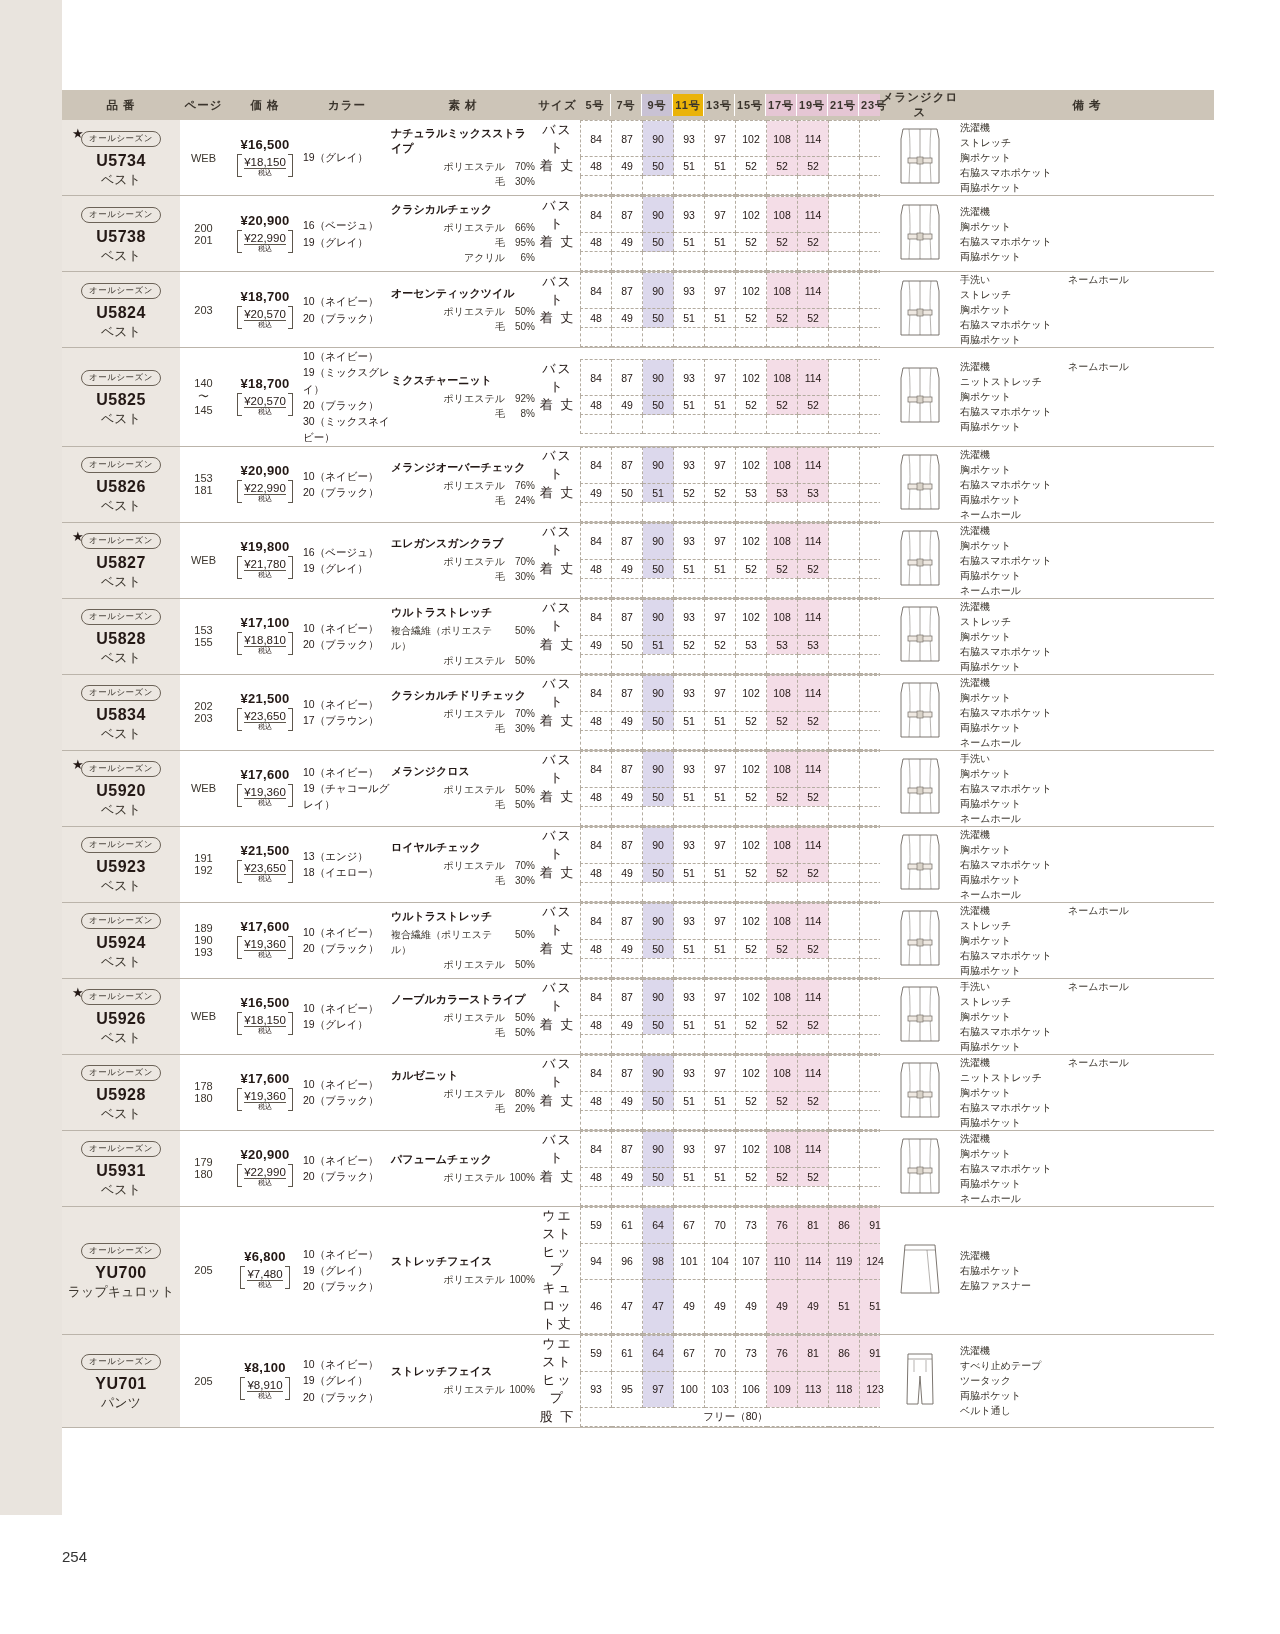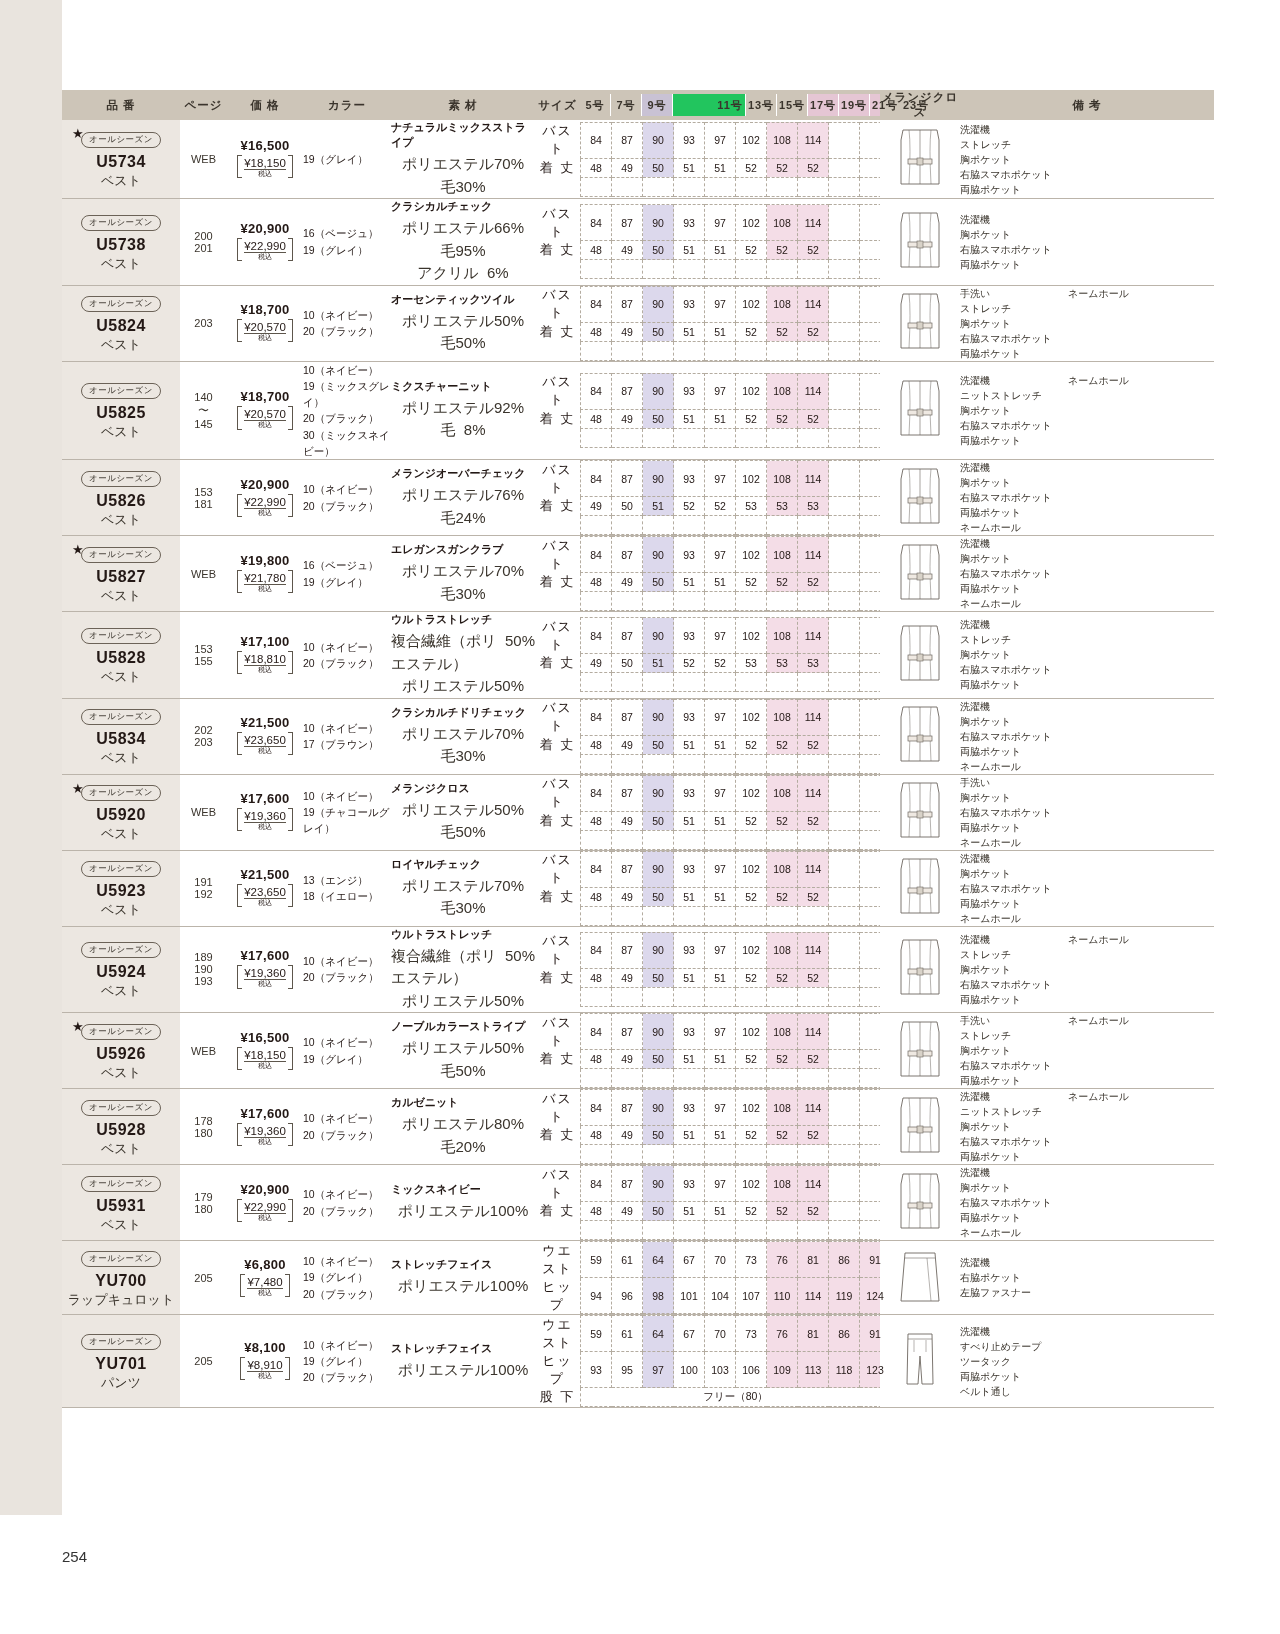--- a/index.html
+++ b/index.html
@@ -26,21 +26,21 @@
   .star{position:absolute;left:10px;top:6px;font-size:13px;color:#231815;}
   .cellrel{position:relative;}
   .p1{font-size:13px;font-weight:bold;letter-spacing:0.3px;}
   .p2wrap{display:inline-block;position:relative;padding:2px 7px 0;margin-top:2px;}
   .p2wrap:before,.p2wrap:after{content:"";position:absolute;top:0;bottom:0;width:4px;border:1px solid #5d564c;}
   .p2wrap:before{left:0;border-right:0;}
   .p2wrap:after{right:0;border-left:0;}
   .p2{font-size:11.5px;}
   .tax{font-size:7px;border-top:1px solid #5d564c;display:block;text-align:center;line-height:1.2;}
   .matname{font-size:11px;font-weight:bold;color:#231815;margin-bottom:3px;}
-  .matline{font-size:15px;display:flex;justify-content:center;line-height:1.5;color:#3a342c;}
+  .matline{font-size:10px;display:flex;justify-content:flex-end;line-height:1.5;color:#3a342c;}
   .matline span.pct{min-width:30px;text-align:right;}
   table.sz{border-collapse:collapse;width:345px;table-layout:fixed;font-size:10.5px;}
   table.sz td{border:1px dashed #b4aca0;height:18px;text-align:center;color:#231815;}
   table.sz td.lbl{border:0;width:45px;letter-spacing:2px;text-align:center;font-size:13px;}
   table.sz td.v{width:30px;}
   table.sz td.sh{background:#dcd8ec;}
   table.sz td.pk{background:#f4dde7;}
   .vest{width:62px;height:62px;}
   .note-col{display:flex;}
   .note-a{width:108px;}
@@ -73,21 +73,21 @@
           <td>カラー</td>
           <td>素 材</td>
           <td style="padding:0">
             <table style="border-collapse:collapse;width:345px;table-layout:fixed">
               <tbody>
                   <tr id="sizeHeadRow">
                     <td class="sizehd" style="width: 45px; height: 22px; background: rgb(205, 197, 184); color: rgb(58, 52, 44); font-size: 11.5px; text-align: center; font-weight: bold;">サイズ</td>
                     <td style="width: 30px; height: 22px; text-align: center; font-size: 11px; font-weight: bold; color: rgb(58, 52, 44); border-right: 1px solid rgb(255, 255, 255); background: rgb(205, 197, 184);">5号</td>
                     <td style="width: 30px; height: 22px; text-align: center; font-size: 11px; font-weight: bold; color: rgb(58, 52, 44); border-right: 1px solid rgb(255, 255, 255); background: rgb(205, 197, 184);">7号</td>
                     <td style="width: 30px; height: 22px; text-align: center; font-size: 11px; font-weight: bold; color: rgb(58, 52, 44); border-right: 1px solid rgb(255, 255, 255); background: rgb(201, 194, 212);">9号</td>
-                    <td style="width: 30px; height: 22px; text-align: center; font-size: 11px; font-weight: bold; color: rgb(58, 52, 44); border-right: 1px solid rgb(255, 255, 255); background: #22c55e; padding-left: 42px;">11号</td>
+                    <td style="width: 30px; height: 22px; text-align: center; font-size: 11px; font-weight: bold; color: rgb(58, 52, 44); border-right: 1px solid rgb(255, 255, 255); background: #eab308;">11号</td>
                     <td style="width: 30px; height: 22px; text-align: center; font-size: 11px; font-weight: bold; color: rgb(58, 52, 44); border-right: 1px solid rgb(255, 255, 255); background: rgb(205, 197, 184);">13号</td>
                     <td style="width: 30px; height: 22px; text-align: center; font-size: 11px; font-weight: bold; color: rgb(58, 52, 44); border-right: 1px solid rgb(255, 255, 255); background: rgb(205, 197, 184);">15号</td>
                     <td style="width: 30px; height: 22px; text-align: center; font-size: 11px; font-weight: bold; color: rgb(58, 52, 44); border-right: 1px solid rgb(255, 255, 255); background: rgb(229, 198, 212);">17号</td>
                     <td style="width: 30px; height: 22px; text-align: center; font-size: 11px; font-weight: bold; color: rgb(58, 52, 44); border-right: 1px solid rgb(255, 255, 255); background: rgb(229, 198, 212);">19号</td>
                     <td style="width: 30px; height: 22px; text-align: center; font-size: 11px; font-weight: bold; color: rgb(58, 52, 44); border-right: 1px solid rgb(255, 255, 255); background: rgb(229, 198, 212);">21号</td>
                     <td style="width: 30px; height: 22px; text-align: center; font-size: 11px; font-weight: bold; color: rgb(58, 52, 44); border-right: 1px solid rgb(255, 255, 255); background: rgb(229, 198, 212);">23号</td>
                   </tr>
             </tbody>
               </table>
           </td>
@@ -1256,21 +1256,21 @@
             <td class="c-page">
               <div>179</div>
               <div>180</div>
             </td>
             <td class="c-price"><div class="p1">¥20,900</div><div class="p2wrap"><div class="p2">¥22,990</div><span class="tax">税込</span></div></td>
             <td class="c-color">
               <div>10（ネイビー）</div>
               <div>20（ブラック）</div>
             </td>
             <td class="c-mat">
-              <div class="matname">ミックスネイビー</div>
+              <div class="matname">パフュームチェック</div>
               <div class="matline">
                 <span>ポリエステル</span>
                 <span class="pct">100%</span>
               </div>
             </td>
             <td class="c-size">
               <table class="sz">
                 <tbody>
                   <tr>
                     <td class="lbl">バスト</td>
@@ -1375,20 +1375,33 @@
                     <td class="v">96</td>
                     <td class="v sh">98</td>
                     <td class="v">101</td>
                     <td class="v">104</td>
                     <td class="v">107</td>
                     <td class="v pk">110</td>
                     <td class="v pk">114</td>
                     <td class="v pk">119</td>
                     <td class="v pk">124</td>
                   </tr>
+                  <tr>
+                    <td class="lbl">キュロット丈</td>
+                    <td class="v">46</td>
+                    <td class="v">47</td>
+                    <td class="v sh">47</td>
+                    <td class="v">49</td>
+                    <td class="v">49</td>
+                    <td class="v">49</td>
+                    <td class="v pk">49</td>
+                    <td class="v pk">49</td>
+                    <td class="v pk">51</td>
+                    <td class="v pk">51</td>
+                  </tr>
                 </tbody>
               </table>
             </td>
             <td class="c-back"><svg class="vest" viewBox="0 0 62 62">
                 <path d="M16 8 L46 8 L50 56 L12 56 Z" fill="#ffffff" stroke="#6d6760" stroke-width="0.9"></path>
                 <path d="M16 13 L46 13" stroke="#6d6760" stroke-width="0.6"></path>
                 <path d="M38 13 Q40 35 42 56" stroke="#6d6760" stroke-width="0.5" fill="none"></path>
               </svg></td>
             <td class="c-note">
               <div class="note-col">

